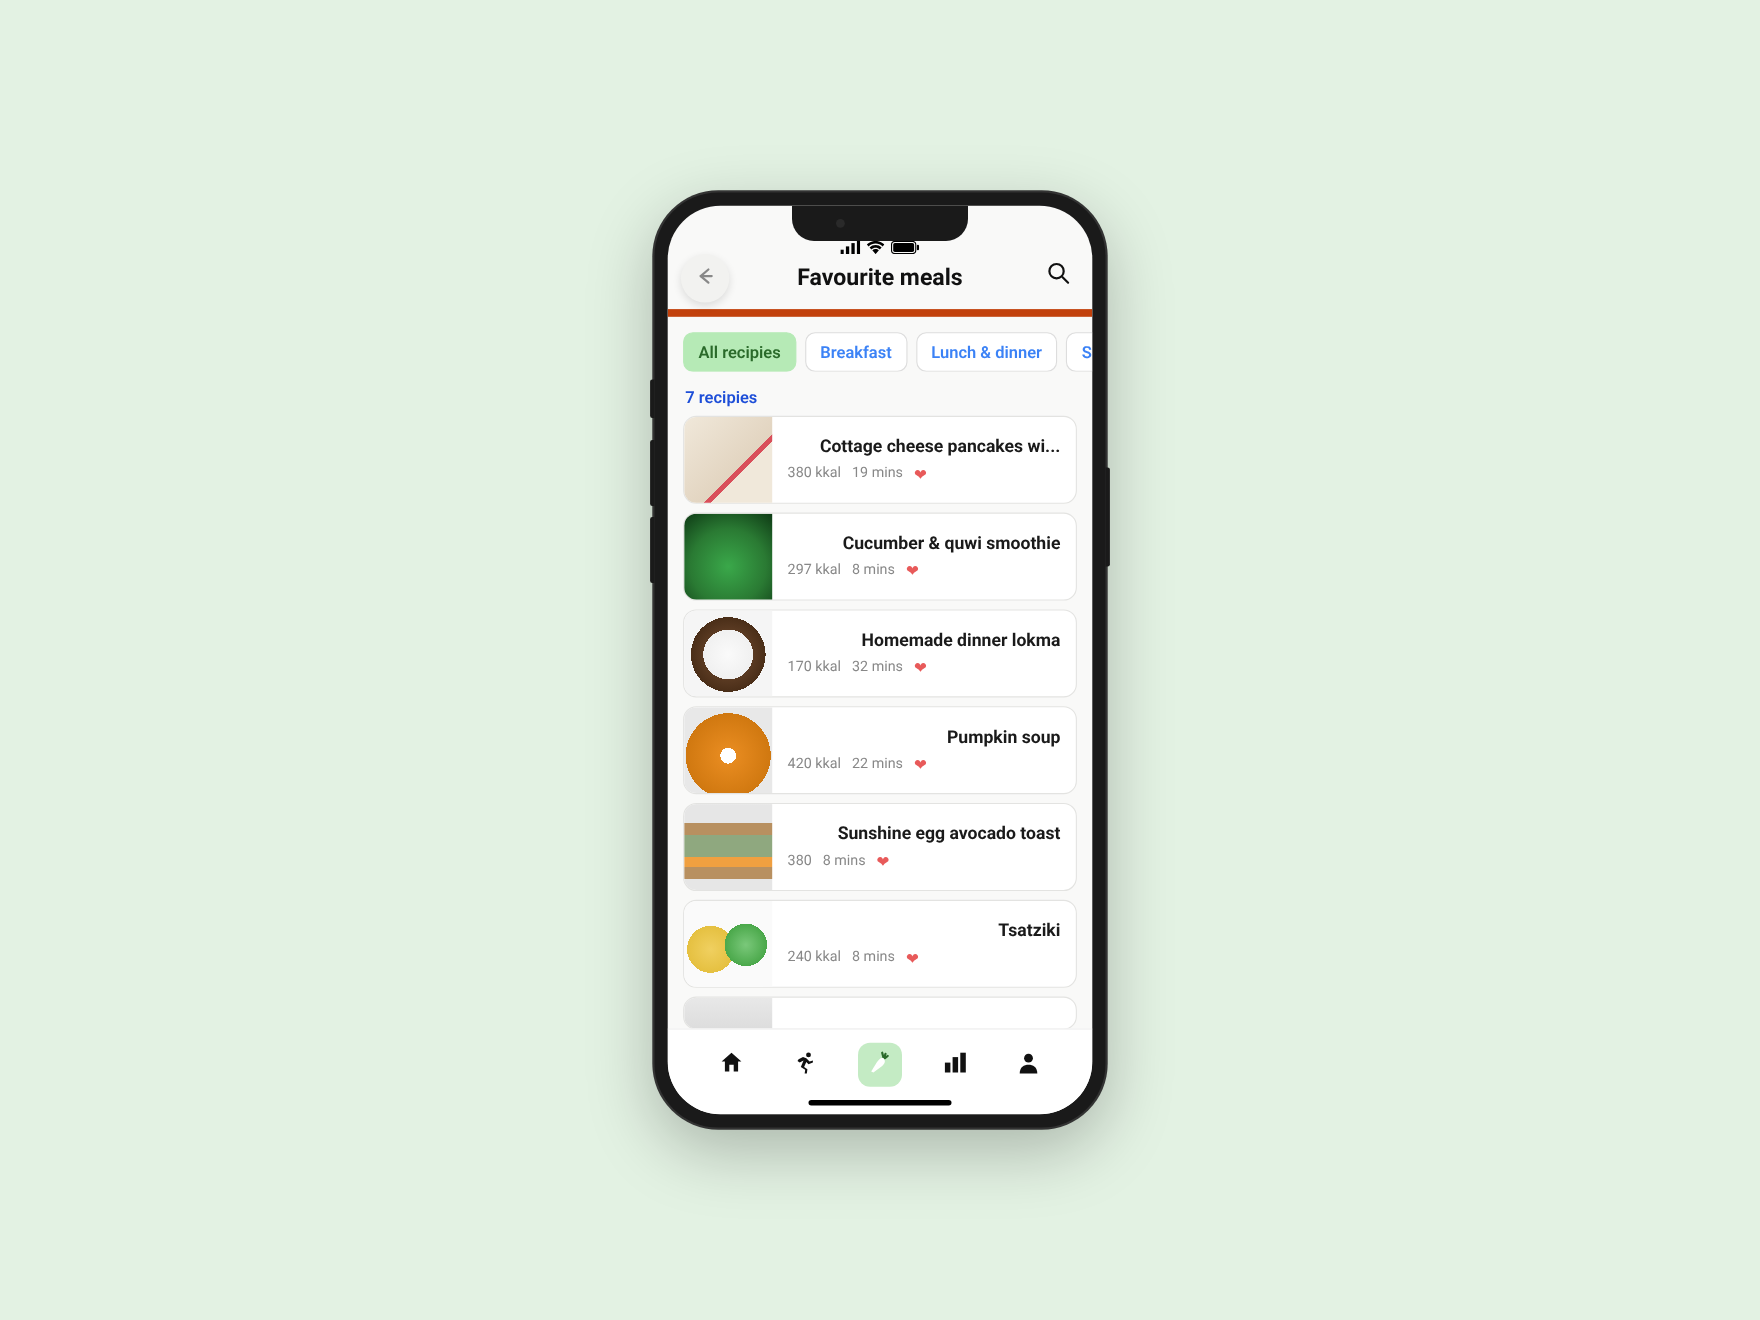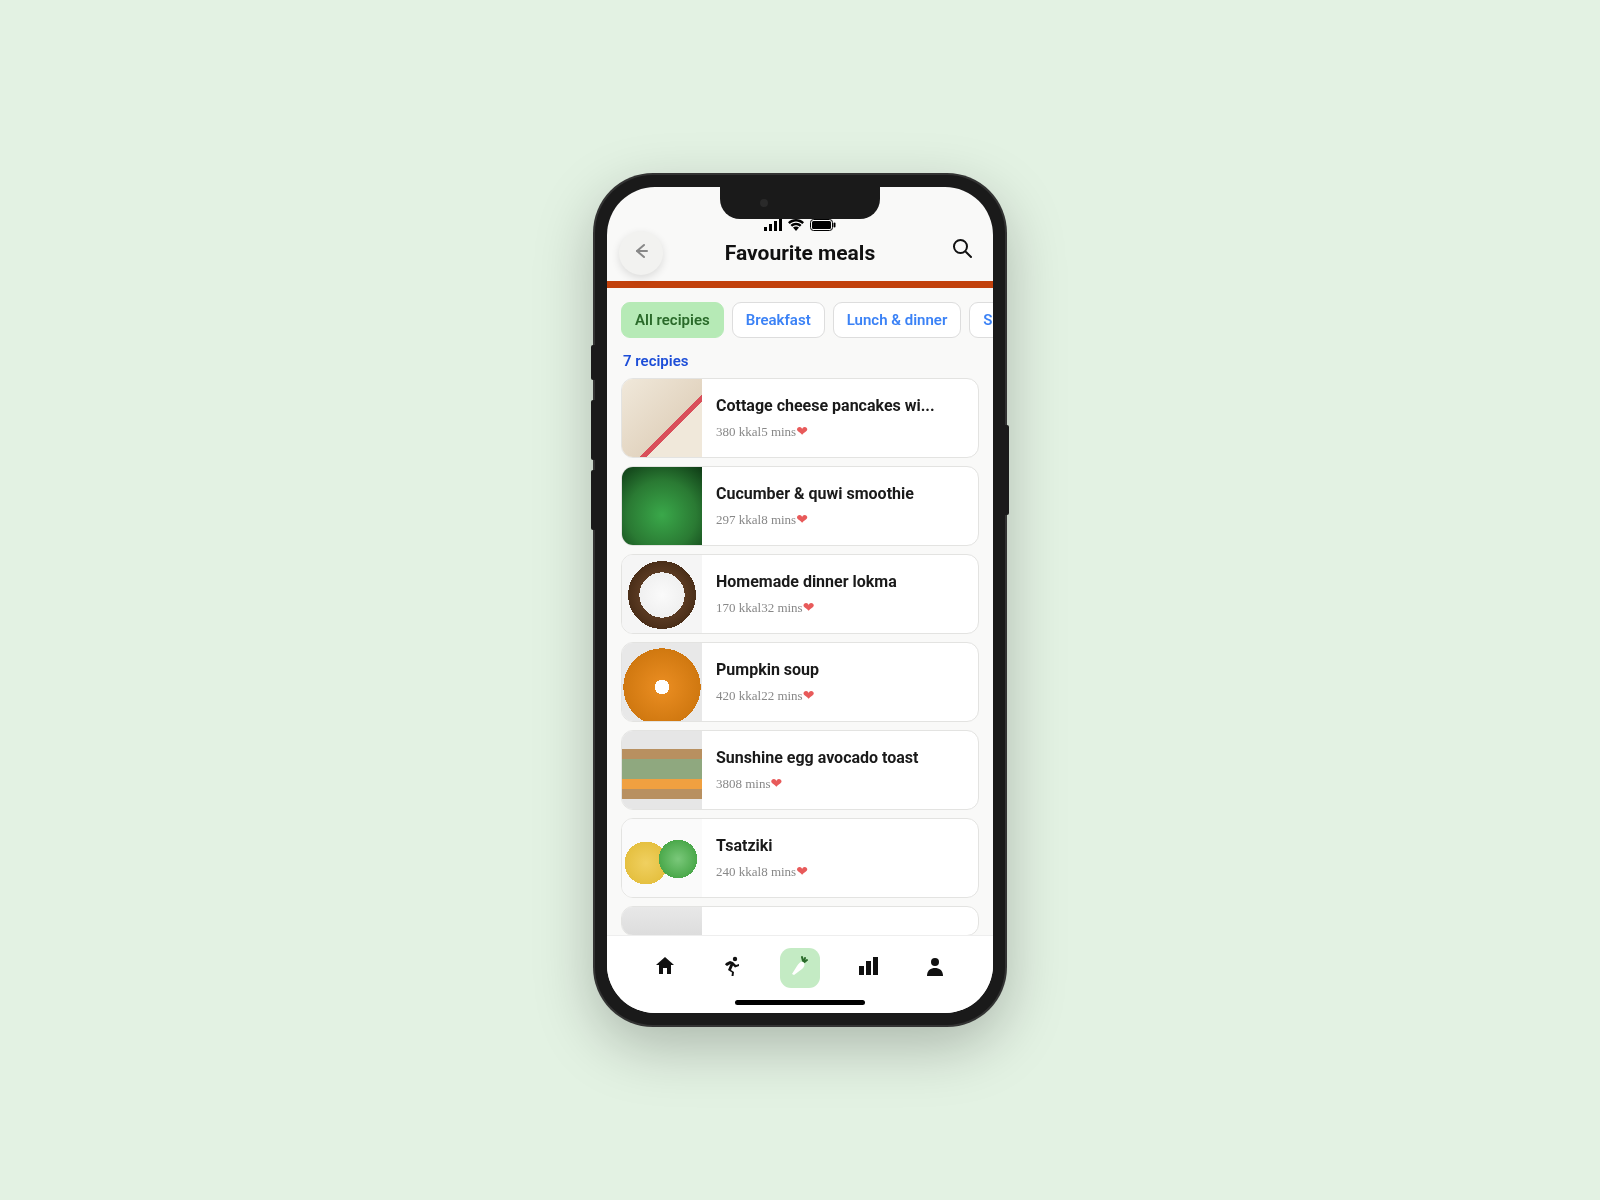--- a/index.html
+++ b/index.html
@@ -156,27 +156,28 @@
     gap: 8px;
     min-width: 0;
   }
   .card-title {
     font-size: 16px;
     font-weight: 700;
     color: #1a1a1a;
     white-space: nowrap;
     overflow: hidden;
     text-overflow: ellipsis;
+    text-align: right;
   }
   .card-meta {
     display: flex;
-    align-items: flex-end;
+    align-items: flex-start;
+    gap: 10px;
     font-size: 13px;
     color: #888;
-    font-family: Liberation Serif, serif;
   }
   .heart-icon {
     color: #e85a5a;
     font-size: 14px;
   }
   .tabbar {
     position: absolute;
     bottom: 0;
     left: 0;
     right: 0;
@@ -287,21 +288,21 @@
     <div class="count-label">7 recipies</div>
 
     <div class="list">
 
       <div class="card">
         <div class="thumb th0"></div>
         <div class="card-body">
           <div class="card-title">Cottage cheese pancakes wi...</div>
           <div class="card-meta">
             <span>380 kkal</span>
-            <span>5 mins</span>
+            <span>19 mins</span>
             <span class="heart-icon">❤</span>
           </div>
         </div>
       </div>
 
       <div class="card">
         <div class="thumb th1"></div>
         <div class="card-body">
           <div class="card-title">Cucumber &amp; quwi smoothie</div>
           <div class="card-meta">

